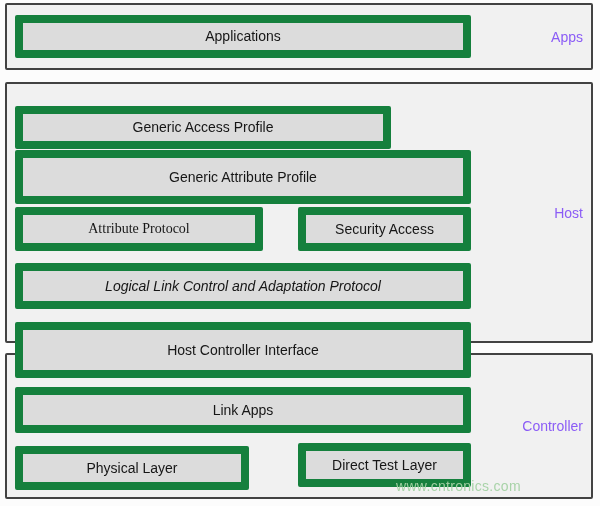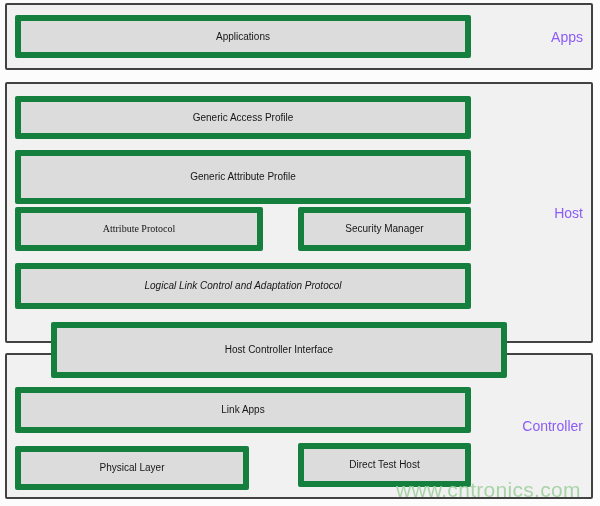--- a/index.html
+++ b/index.html
@@ -34,47 +34,47 @@
     font-size: 14px;
     color: #8b5cf6;
     z-index: 3;
     white-space: nowrap;
   }
   
   .block {
     position: absolute;
     box-sizing: border-box;
     background: #dcdcdc;
-    border: 6px solid #15803d;
+    border: 8px solid #15803d;
     border-radius: 2px;
     display: flex;
     align-items: center;
     justify-content: center;
     text-align: center;
-    font-size: 10px;
+    font-size: 14px;
     color: #161616;
     z-index: 2;
     line-height: 1.2;
   }
   #blk-applications { left: 15px;  top: 15px;  width: 456px; height: 43px; }
-  #blk-gap          { left: 15px;  top: 96px;  width: 456px; height: 43px; }
+  #blk-gap          { left: 15px;  top: 106px;  width: 376px; height: 43px; }
   #blk-gatt         { left: 15px;  top: 150px; width: 456px; height: 54px; }
   #blk-att          { left: 15px;  top: 207px; width: 248px; height: 44px; font-family: Liberation Serif, serif; }
   #blk-smp          { left: 298px; top: 207px; width: 173px; height: 44px; }
   #blk-l2cap        { left: 15px;  top: 263px; width: 456px; height: 46px; font-style: italic; }
-  #blk-hci          { left: 15px;  top: 322px; width: 456px; height: 56px; margin-left: 36px; }
+  #blk-hci          { left: 15px;  top: 322px; width: 456px; height: 56px; }
   #blk-link         { left: 15px;  top: 387px; width: 456px; height: 46px; }
   #blk-phy          { left: 15px;  top: 446px; width: 234px; height: 44px; }
   #blk-dtm          { left: 298px; top: 443px; width: 173px; height: 44px; }
   
   .watermark {
     position: absolute;
     left: 396px;
     top: 478px;
-    font-size: 21px;
+    font-size: 14px;
     letter-spacing: 0.3px;
     opacity: 0.95;
     z-index: 4;
     white-space: nowrap;
   }
 </style>
 </head>
 <body>
 
 <div class="canvas">
@@ -92,27 +92,27 @@
   </div>
 
   <div class="block" id="blk-applications">Applications</div>
 
   <div class="block" id="blk-gap">Generic Access Profile</div>
 
   <div class="block" id="blk-gatt">Generic Attribute Profile</div>
 
   <div class="block" id="blk-att">Attribute Protocol</div>
 
-  <div class="block" id="blk-smp">Security Manager</div>
+  <div class="block" id="blk-smp">Security Access</div>
 
   <div class="block" id="blk-l2cap">Logical Link Control and Adaptation Protocol</div>
 
   <div class="block" id="blk-hci">Host Controller Interface</div>
 
   <div class="block" id="blk-link">Link Apps</div>
 
   <div class="block" id="blk-phy">Physical Layer</div>
 
-  <div class="block" id="blk-dtm">Direct Test Host</div>
+  <div class="block" id="blk-dtm">Direct Test Layer</div>
 
   <div class="watermark" style="color: rgb(165, 210, 165);">www.cntronics.com</div>
 
 </div>
 
 </body></html>

